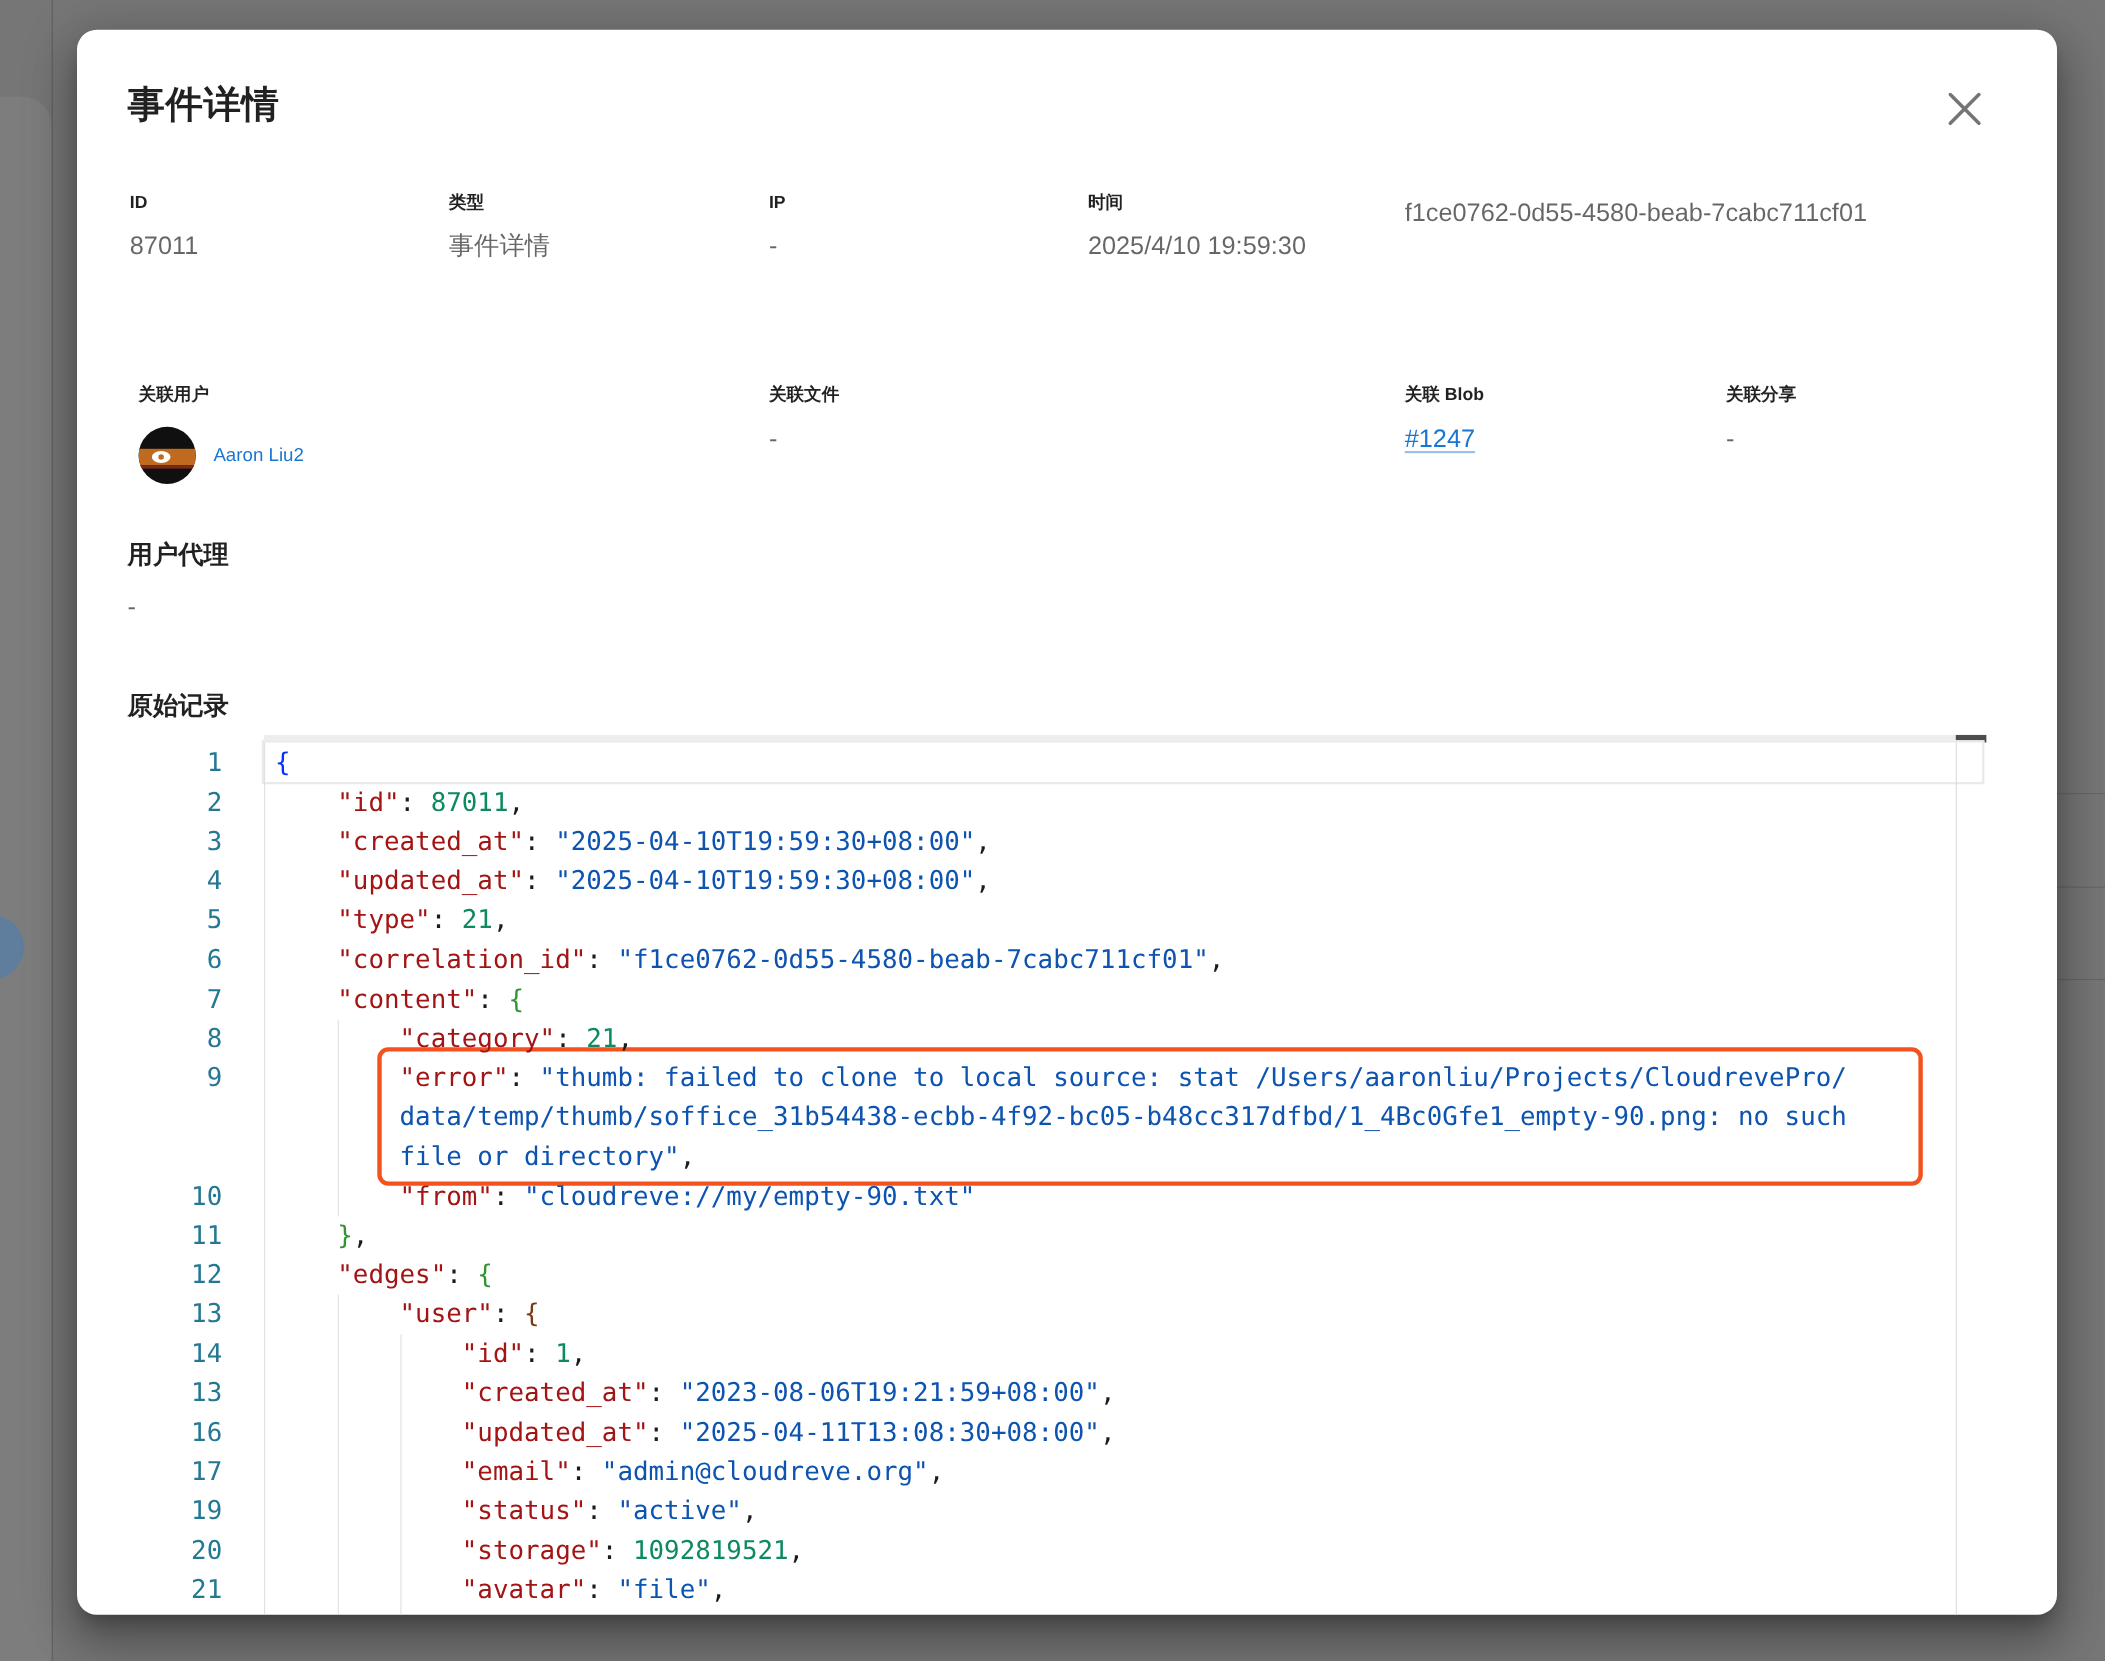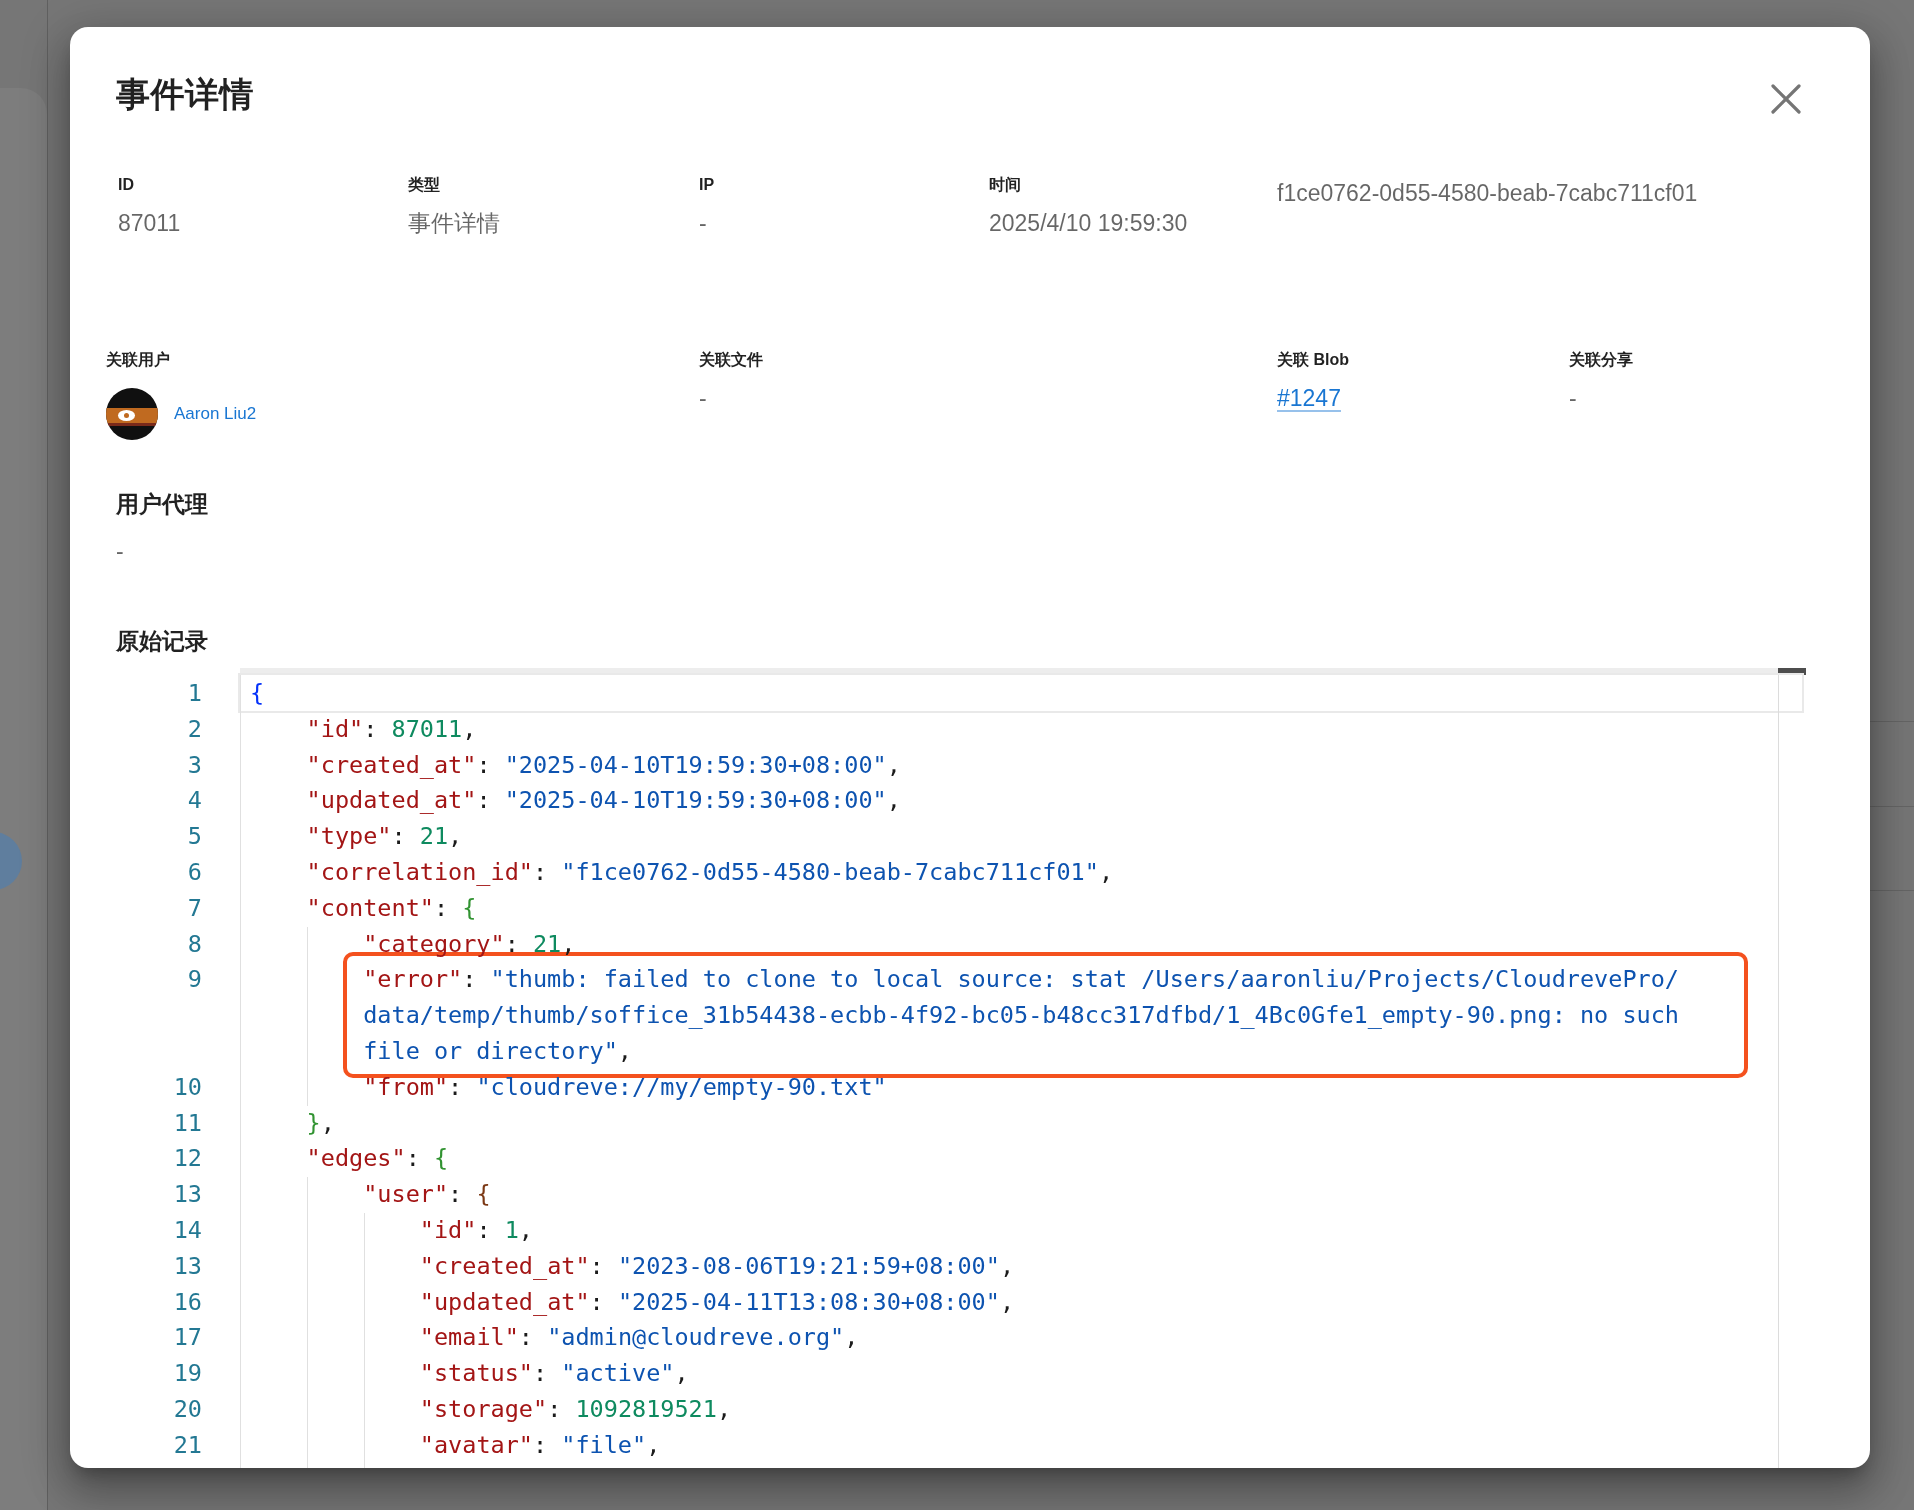--- a/index.html
+++ b/index.html
@@ -34,21 +34,21 @@
   .field .lbl{font-size:16px;font-weight:700;color:rgba(0,0,0,.87);line-height:30px;}
   .field .val{font-size:23px;color:rgba(0,0,0,.6);line-height:41px;margin-top:3px;max-width:300px;}
   .field.wide .val{max-width:560px;}
   .row1 .field{top:143px;}
   .row1 .field:nth-child(1){left:48px}
   .row1 .field:nth-child(2){left:338px}
   .row1 .field:nth-child(3){left:629px}
   .row1 .field:nth-child(4){left:919px}
   .row1 .field:nth-child(5){left:1207px}
   .row2 .field{top:318px;}
-  .row2 .field:nth-child(1){left:36px}
+  .row2 .field:nth-child(1){left:56px}
   .row2 .field:nth-child(2){left:629px}
   .row2 .field:nth-child(3){left:1207px}
   .row2 .field:nth-child(4){left:1499px}
 
   .user-chip{display:flex;align-items:center;gap:16px;margin-top:13px;}
   .avatar{width:52px;height:52px;border-radius:50%;background:#101010;position:relative;overflow:hidden;flex:none;}
   .avatar .band{position:absolute;left:0;right:0;top:20px;height:15px;background:#c06a20;}
   .avatar .band2{position:absolute;left:0;right:0;top:35px;height:3px;background:#7a2a1a;}
   .avatar .emblem{position:absolute;left:12px;top:22px;width:17px;height:11px;background:#fff;border-radius:50%;}
   .avatar .emblem-dot{position:absolute;left:18px;top:25px;width:5px;height:5px;background:#c06a20;border-radius:50%;}

